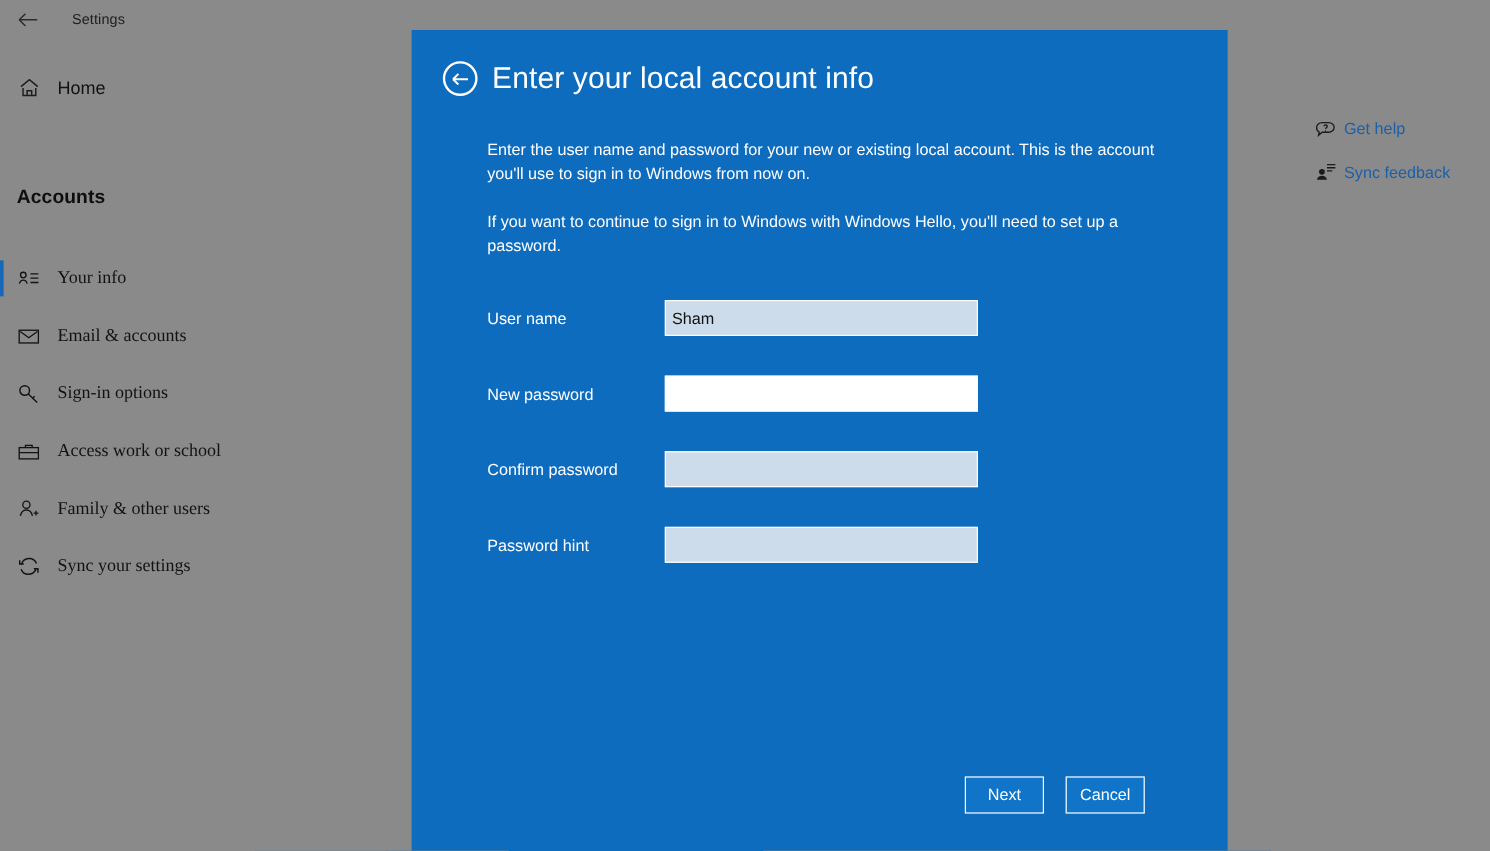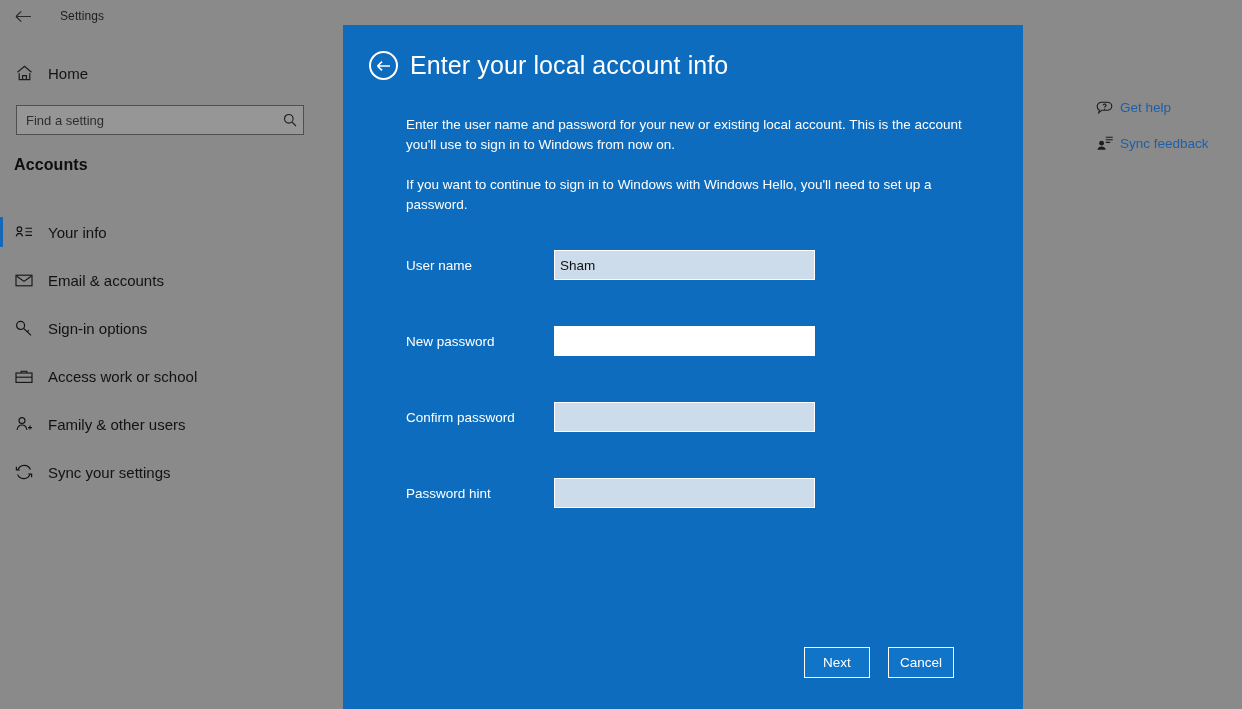--- a/index.html
+++ b/index.html
@@ -129,20 +129,21 @@
   .nav-item .ico {
     width: 48px;
     display: flex;
     align-items: center;
     justify-content: center;
     color: #131313;
   }
   .nav-item .lbl {
     font-size: 15px;
     color: #121212;
+    font-family: Liberation Serif, serif;
   }
 
   
   #dialog {
     position: absolute;
     left: 343px; top: 25px;
     width: 680px;
     height: 684px;
     background: #0d6cbd;
     overflow: hidden;
@@ -180,21 +181,21 @@
   }
   #para1 { top: 90px; }
   #para2 { top: 150px; }
 
   #form {
     position: absolute;
     left: 63px; top: 225px;
     width: 610px;
   }
   .frow {
-    height: 76px;
+    height: 63px;
     display: flex;
     align-items: flex-start;
   }
   .frow .flabel {
     width: 148px;
     font-size: 13.5px;
     color: #ffffff;
     padding-top: 8px;
   }
   .frow .finput {
@@ -279,29 +280,20 @@
     <div class="ico">
       <svg width="17" height="16" viewBox="0 0 17 16" fill="none" stroke="currentColor" stroke-width="1.2">
         <path d="M1.5 7.2 8.5 1.4l7 5.8"></path>
         <path d="M3.2 8.3v6.3h10.6V8.3"></path>
         <path d="M6.6 14.6v-4h3.8v4"></path>
       </svg>
     </div>
     <div class="lbl">Home</div>
   </div>
 
-  <div id="search-box">
-    <input type="text" placeholder="Find a setting" style="">
-    <div class="mag">
-      <svg width="14" height="14" viewBox="0 0 14 14" fill="none" stroke="currentColor" stroke-width="1.1">
-        <circle cx="5.8" cy="5.8" r="4.3"></circle>
-        <path d="M9.1 9.1 13 13"></path>
-      </svg>
-    </div>
-  </div>
 
   <div id="section-title">Accounts</div>
 
   <div id="navlist">
 
     <div class="nav-item selected">
       <div class="accent"></div>
       <div class="ico">
         <svg width="18" height="14" viewBox="0 0 18 14" fill="none" stroke="currentColor" stroke-width="1.1">
           <circle cx="4.4" cy="4.2" r="2.3"></circle>

